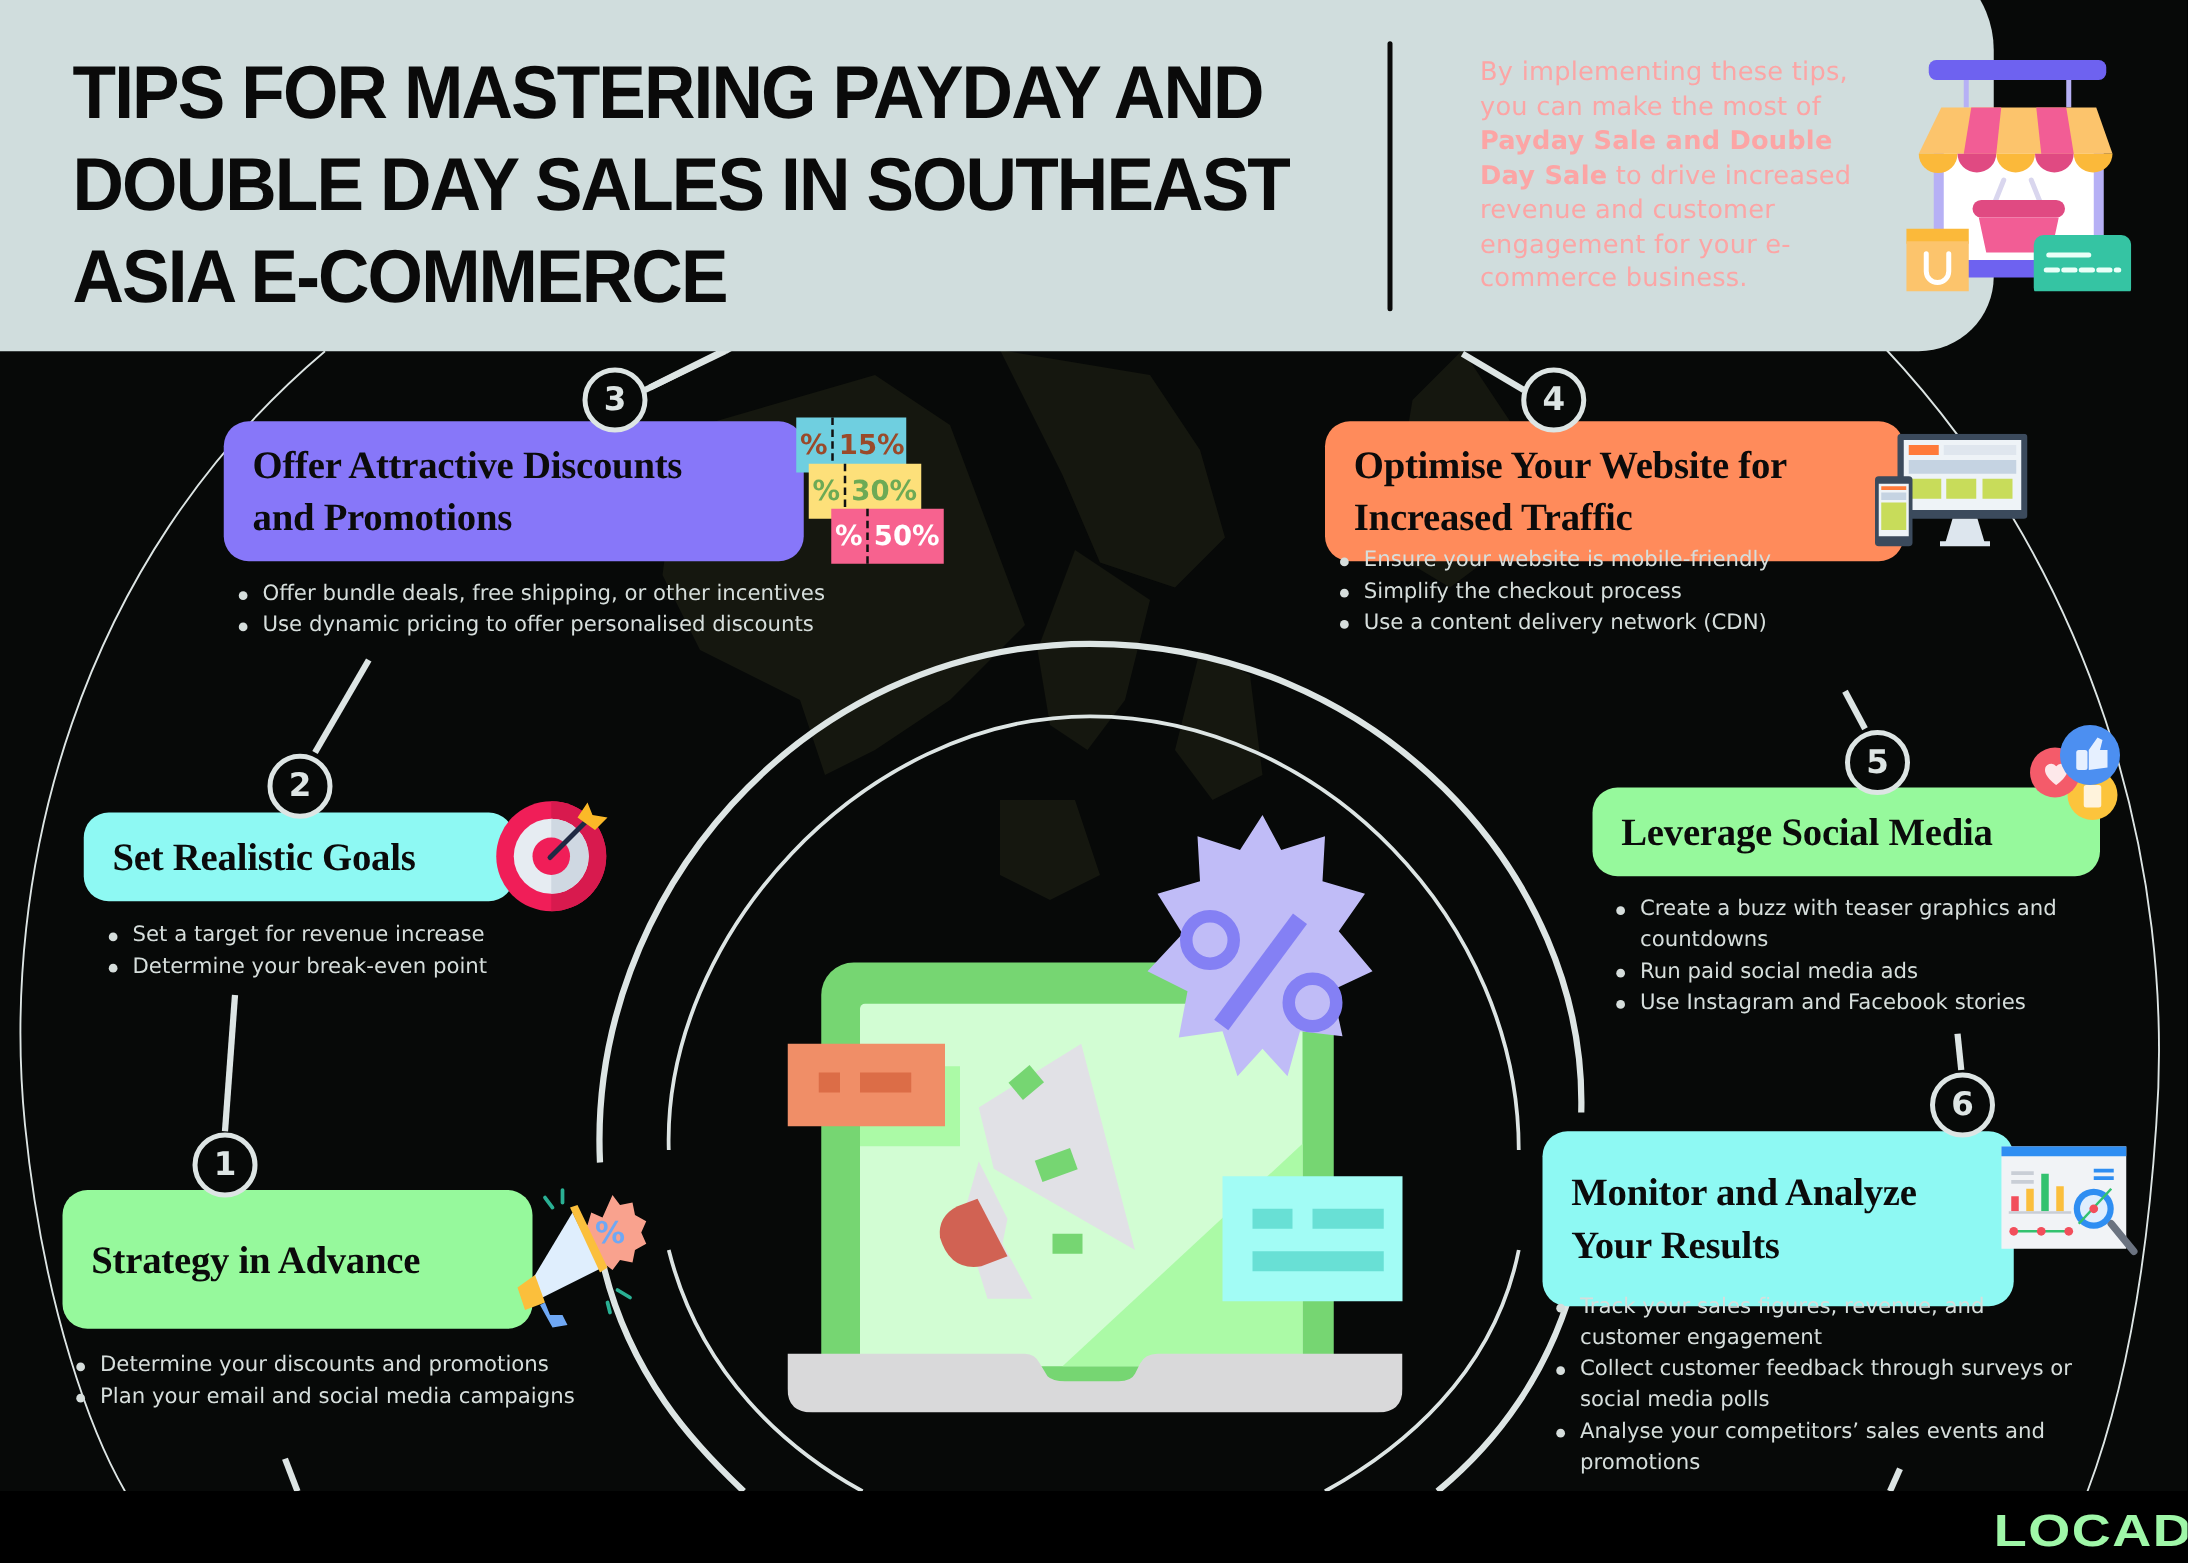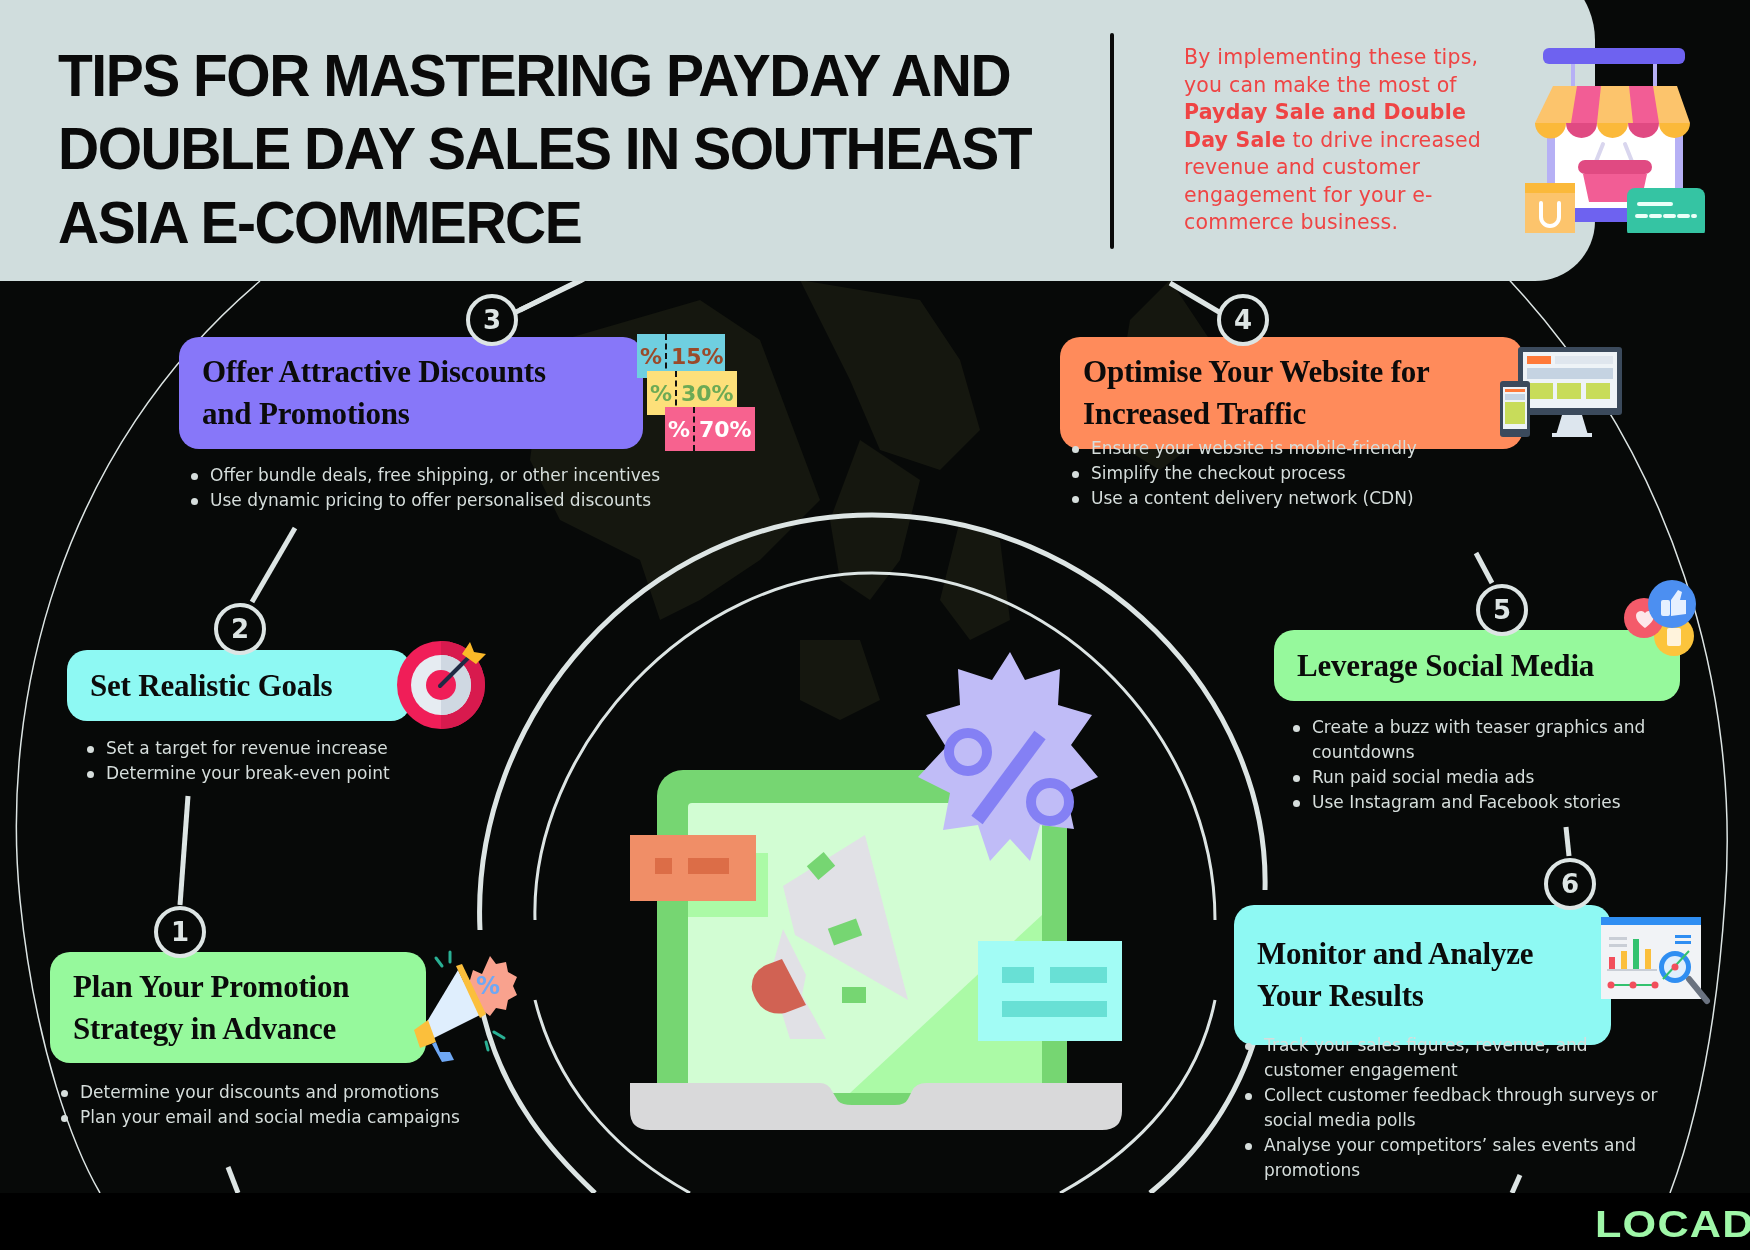--- a/index.html
+++ b/index.html
@@ -6,21 +6,21 @@
   html, body { width: 1750px; height: 1250px; overflow: hidden; background: #000; }
   body { position: relative; font-family: "DejaVu Sans", sans-serif; }
   .canvas { position: absolute; left: 0; top: 0; width: 1750px; height: 1193px; background: #070908; overflow: hidden; }
   .bottom-bar { position: absolute; left: 0; top: 1193px; width: 1750px; height: 57px; background: #000; }
   .bg-svg { position: absolute; left: 0; top: 0; }
 
   .header { position: absolute; left: -40px; top: -40px; width: 1635px; height: 321px; background: #d0dddd; border-radius: 40px 80px 60px 40px; }
   .title { position: absolute; left: 58px; top: 38px; width: 990px; font-family: "Liberation Sans", sans-serif; font-weight: 900; font-size: 57px; line-height: 70px; letter-spacing: -1.5px; color: #0a0a0a; text-transform: uppercase; transform: scaleY(1.05); transform-origin: top left; }
   .title span { display: block; }
   .divider { position: absolute; left: 1110px; top: 33px; width: 4px; height: 216px; background: #0a0a0a; border-radius: 2px; }
-  .intro { position: absolute; left: 1184px; top: 44px; width: 320px; font-family: "DejaVu Sans", sans-serif; font-size: 20.5px; line-height: 27.5px; color: #ef4444; letter-spacing: 0.2px; }
+  .intro { position: absolute; left: 1184px; top: 44px; width: 320px; font-family: "DejaVu Sans", sans-serif; font-size: 20.5px; line-height: 27.5px; color: #fca5a5; letter-spacing: 0.2px; }
   .intro b { font-weight: 700; }
 
   .shop-icon { position: absolute; left: 1525px; top: 48px; width: 180px; height: 185px; }
 
   .num-circle { position: absolute; width: 52px; height: 52px; border-radius: 50%; border: 4px solid #dde5e4; background: #070908; color: #dde5e4; font-family: "DejaVu Sans", sans-serif; font-weight: 700; font-size: 26px; display: flex; align-items: center; justify-content: center; z-index: 3; }
 
   .card { position: absolute; border-radius: 20px; display: flex; align-items: center; padding-left: 23px; font-family: "DejaVu Sans", sans-serif; font-weight: 700; color: #0b0b0b; font-size: 31px; line-height: 42px; letter-spacing: -0.2px; z-index: 2; }
   .card-title span { display: block; font-family: Liberation Serif, serif; }
 
   .bullets { position: absolute; list-style: none; font-family: "DejaVu Sans", sans-serif; font-size: 17px; line-height: 25px; color: #d6dedc; z-index: 2; }
@@ -124,21 +124,21 @@
         <span>15%</span>
     </div>
     <div class="tag" style="left:10px; top:37px; width:90px; background:#fde07a; color:#6daa55;">
       <span class="pct">%</span>
         <span class="sep"></span>
         <span>30%</span>
     </div>
     <div class="tag" style="left:28px; top:73px; width:90px; background:#f7628f; color:#ffffff;">
       <span class="pct">%</span>
         <span class="sep"></span>
-        <span>70%</span>
+        <span>50%</span>
     </div>
   </div>
   <ul class="bullets" style="left:188px; top:463px; width:590px;">
     <li>Offer bundle deals, free shipping, or other incentives</li>
     <li>Use dynamic pricing to offer personalised discounts</li>
   </ul>
 
   <div class="num-circle" style="left:1217px; top:294px;">4</div>
   <div class="card card-title" style="left:1060px; top:337px; width:463px; height:112px; background:#ff8b5b;">
     <div>
@@ -206,21 +206,20 @@
   </svg>
   <ul class="bullets" style="left:1290px; top:715px; width:420px;">
     <li>Create a buzz with teaser graphics and countdowns</li>
     <li>Run paid social media ads</li>
     <li>Use Instagram and Facebook stories</li>
   </ul>
 
   <div class="num-circle" style="left:154px; top:906px;">1</div>
   <div class="card card-title" style="left:50px; top:952px; width:376px; height:111px; background:#96f99c;">
     <div>
-      <span>Plan Your Promotion</span>
       <span>Strategy in Advance</span>
     </div>
   </div>
   <svg class="icon-abs" viewBox="0 0 110 120" style="left:410px; top:950px; width:110px; height:120px;">
     <path d="M 80,6 l 6,8 l 10,-2 l 2,10 l 9,5 l -4,9 l 4,9 l -9,5 l -2,10 l -10,-2 l -6,8 l -8,-6 l -9,4 l -3,-10 l -10,-3 l 4,-9 l -4,-9 l 10,-3 l 3,-10 l 9,4 Z" fill="#f9a28e"></path>
     <text x="66" y="44" font-family="DejaVu Sans, sans-serif" font-size="24" font-weight="700" fill="#6fa8f4">%</text>
     <path d="M 48,20 L 70,65 L 20,90 L 15,75 Z" fill="#dfeefd"></path>
     <path d="M 46,16 L 52,14 L 76,64 L 70,68 Z" fill="#fbbf3c"></path>
     <path d="M 4,80 L 18,70 L 26,92 L 10,98 Z" fill="#fbbf3c"></path>
     <path d="M 22,94 L 32,112 L 44,110 L 40,102 L 30,102 L 26,92 Z" fill="#6fa8f4"></path>

